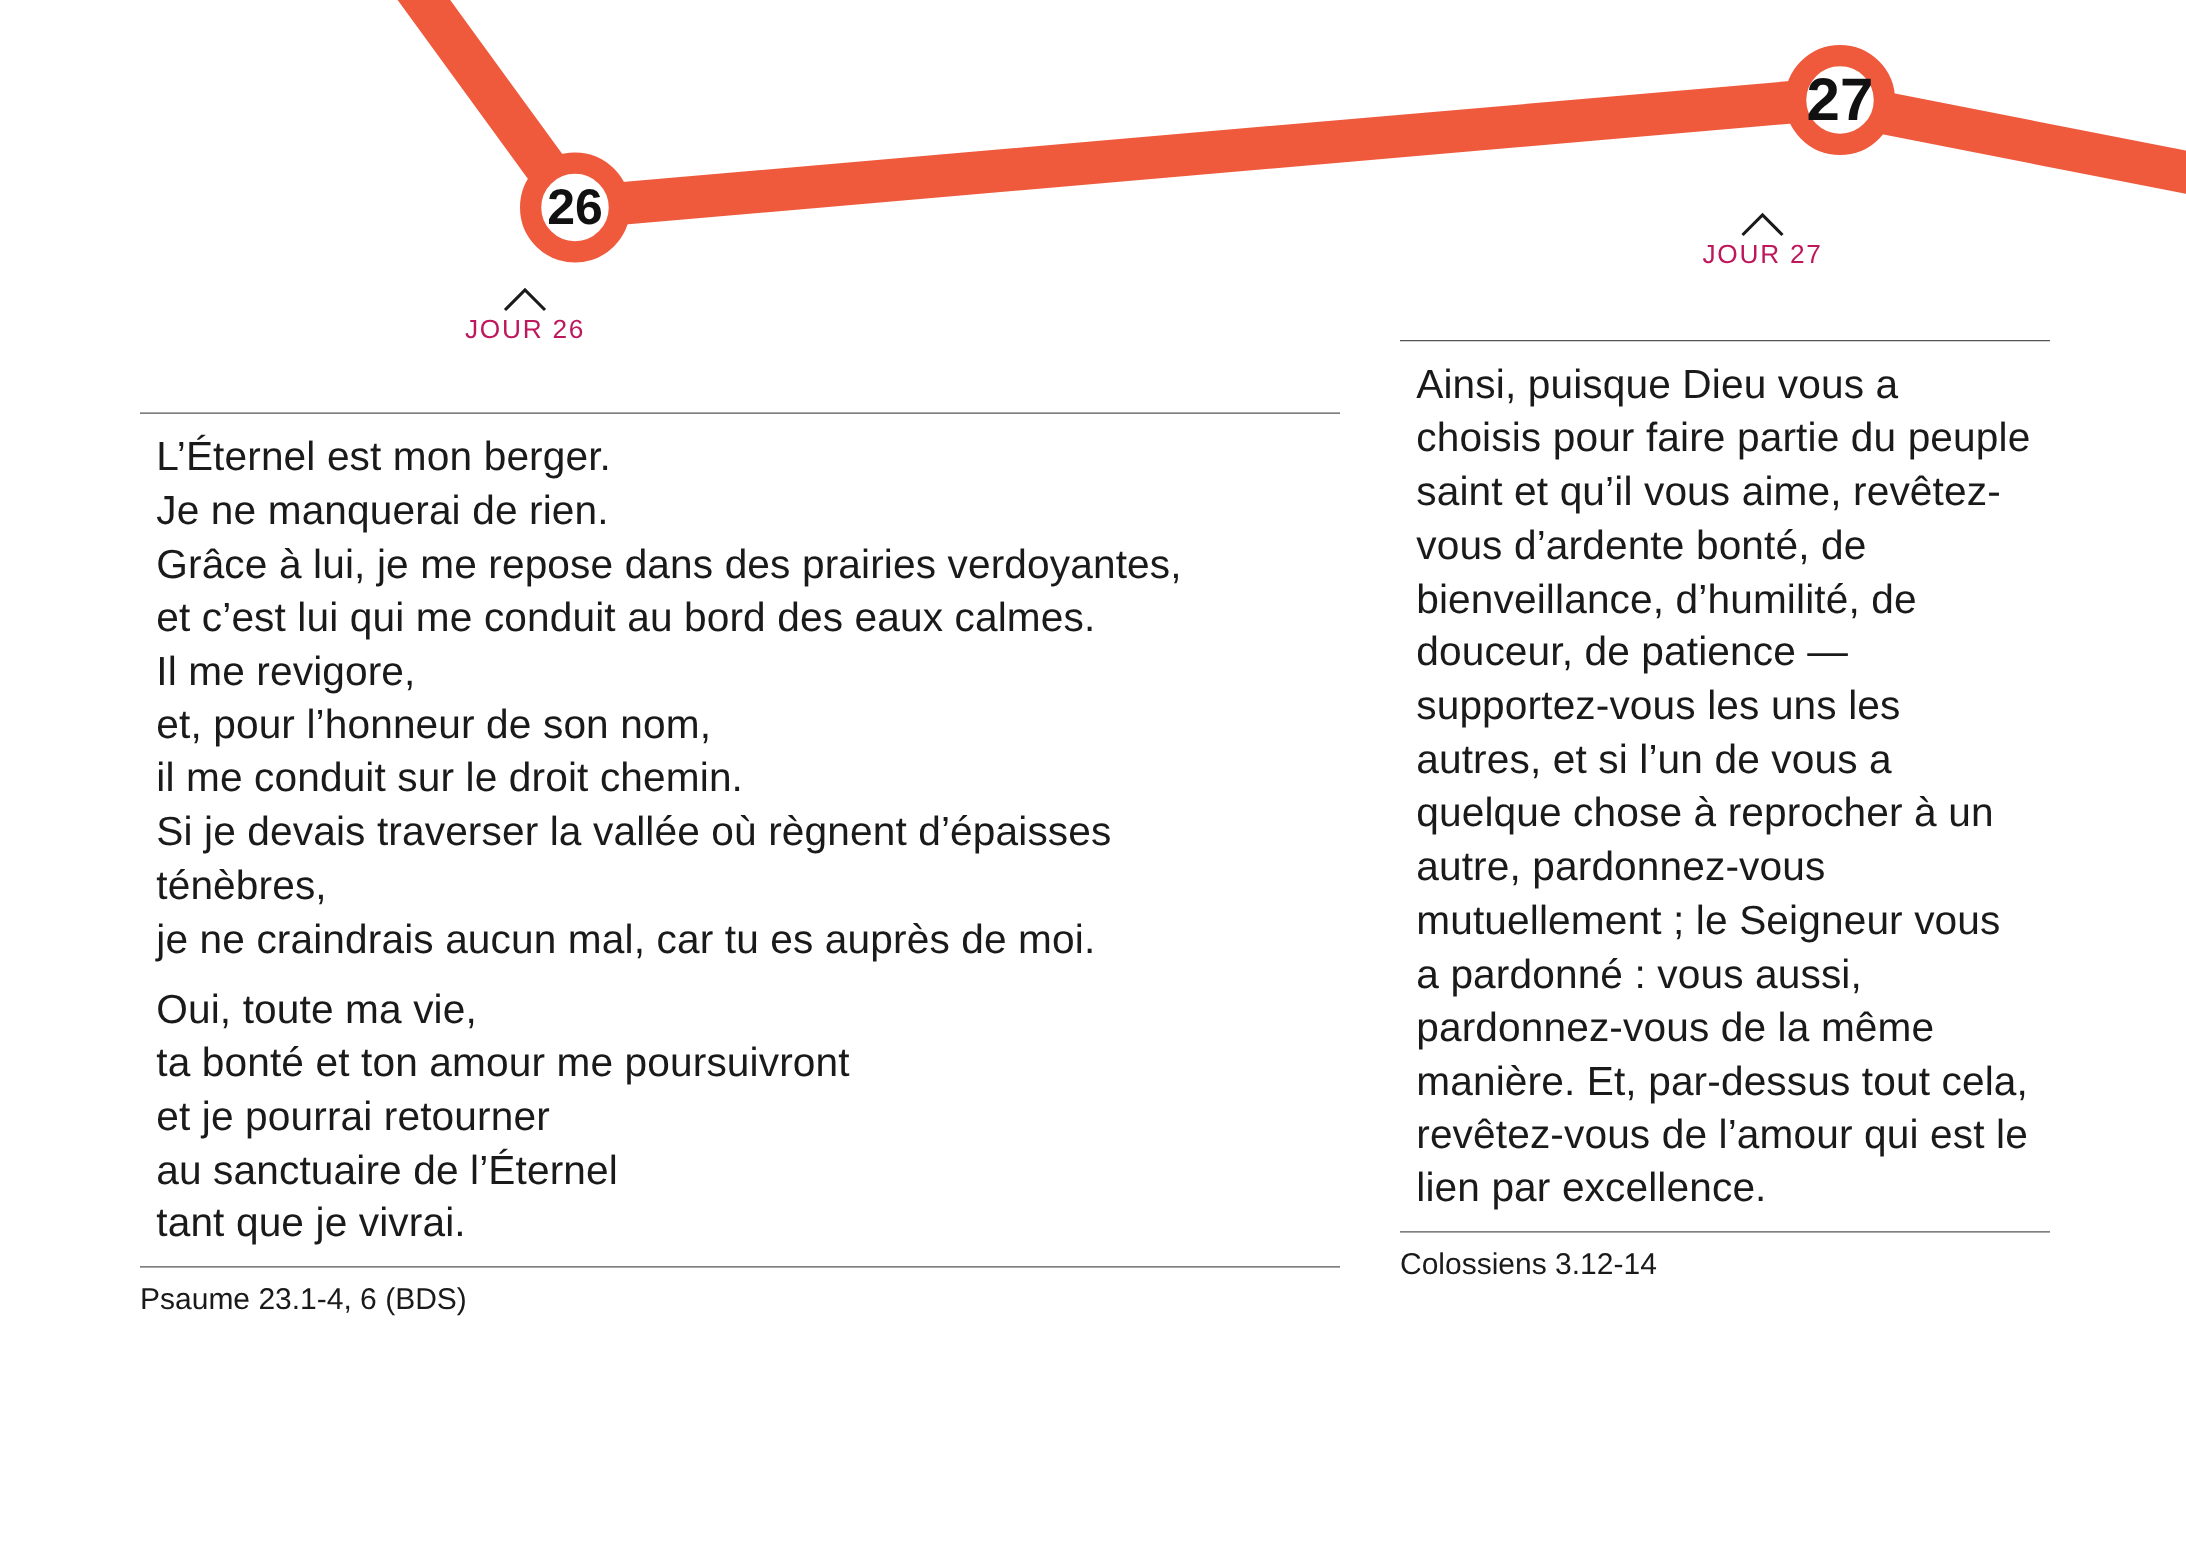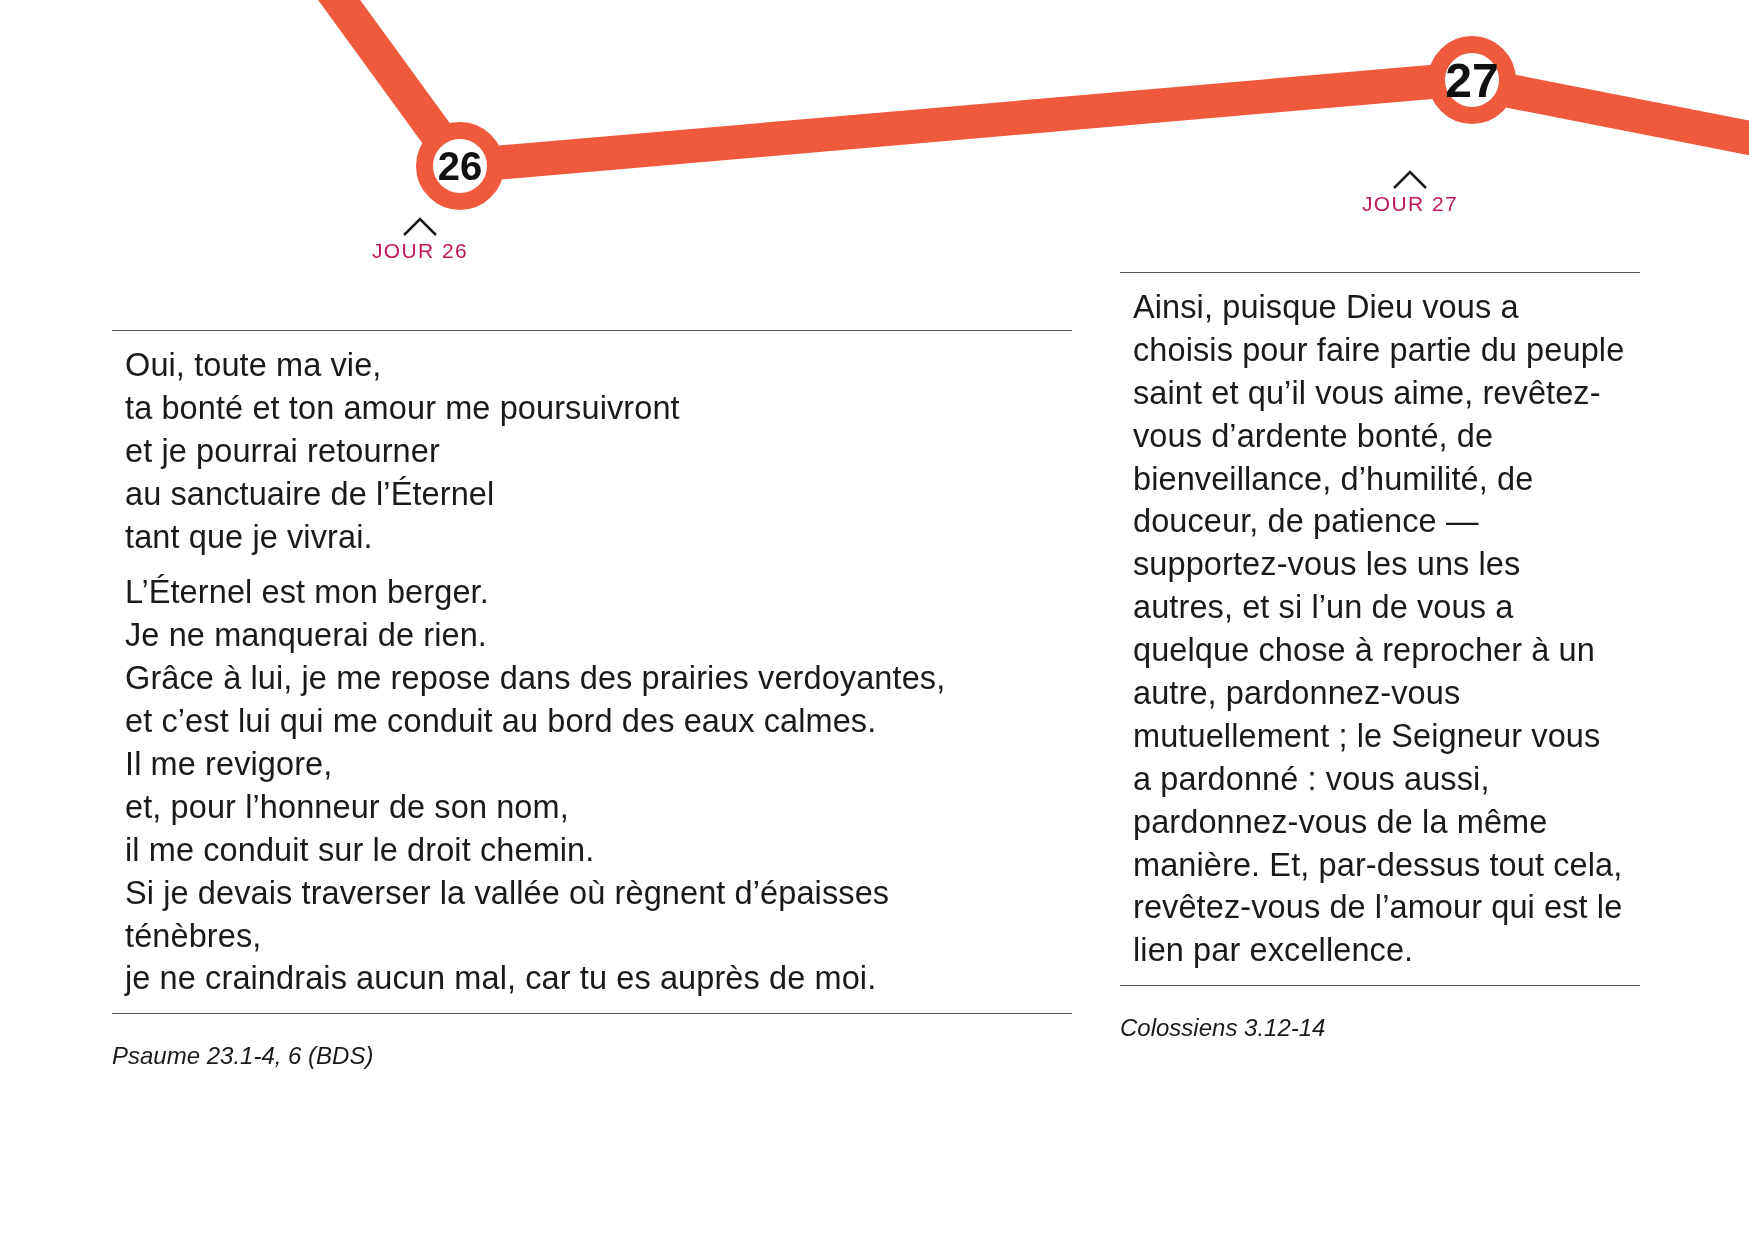--- a/index.html
+++ b/index.html
@@ -80,34 +80,33 @@
   .verse {
     font-size: 32.5px;
     line-height: 1.32;
     white-space: pre-line;
     margin: 13px;
     letter-spacing: 0.1px;
   }
 
   .reference {
     font-size: 24px;
-    margin-top: 28px;
+    margin-top: 12px;
     color: #1a1a1a;
-    font-style: italic;
   }
 
   .ref-rule {
     border: 0;
     border-top: 1px solid #555;
     margin: 0;
     height: 0;
   }
 
   
-  #left-head { position: absolute; left: 300px; top: 215px; width: 240px; }
+  #left-head { position: absolute; left: 300px; top: 228px; width: 240px; }
   #right-head { position: absolute; left: 1290px; top: 168px; width: 240px; }
 
   #left-body { position: absolute; left: 112px; top: 330px; width: 960px; }
   #right-body { position: absolute; left: 1120px; top: 272px; width: 520px; }
 </style>
 </head>
 <body>
 
 <svg id="timeline-graphic" viewBox="0 0 1749 260" preserveAspectRatio="none">
   <polyline points="310,-40 460,166 1454,80 1760,140" fill="none" stroke="#ef5a3d" stroke-width="34" stroke-linejoin="miter" stroke-linecap="butt"></polyline>
@@ -122,35 +121,35 @@
 
 <div id="left-head">
   <svg class="day-caret" viewBox="0 0 40 22">
     <polyline points="4,20 20,4 36,20" fill="none" stroke="#1a1a1a" stroke-width="2.5"></polyline>
   </svg>
   <div class="day-label">JOUR 26</div>
 </div>
 
 <div id="left-body">
   <hr class="rule" style="margin-top:0;">
-  <p class="verse">Oui, toute ma vie,
-ta bonté et ton amour me poursuivront
-et je pourrai retourner
-au sanctuaire de l’Éternel
-tant que je vivrai.</p>
   <p class="verse">L’Éternel est mon berger.
 Je ne manquerai de rien.
 Grâce à lui, je me repose dans des prairies verdoyantes,
 et c’est lui qui me conduit au bord des eaux calmes.
 Il me revigore,
 et, pour l’honneur de son nom,
 il me conduit sur le droit chemin.
 Si je devais traverser la vallée où règnent d’épaisses
 ténèbres,
 je ne craindrais aucun mal, car tu es auprès de moi.</p>
+  <p class="verse">Oui, toute ma vie,
+ta bonté et ton amour me poursuivront
+et je pourrai retourner
+au sanctuaire de l’Éternel
+tant que je vivrai.</p>
   <div class="footer-block">
     <hr class="ref-rule">
     <div class="reference">Psaume 23.1-4, 6 (BDS)</div>
   </div>
 </div>
 
 <div id="right-head">
   <svg class="day-caret" viewBox="0 0 40 22">
     <polyline points="4,20 20,4 36,20" fill="none" stroke="#1a1a1a" stroke-width="2.5"></polyline>
   </svg>

